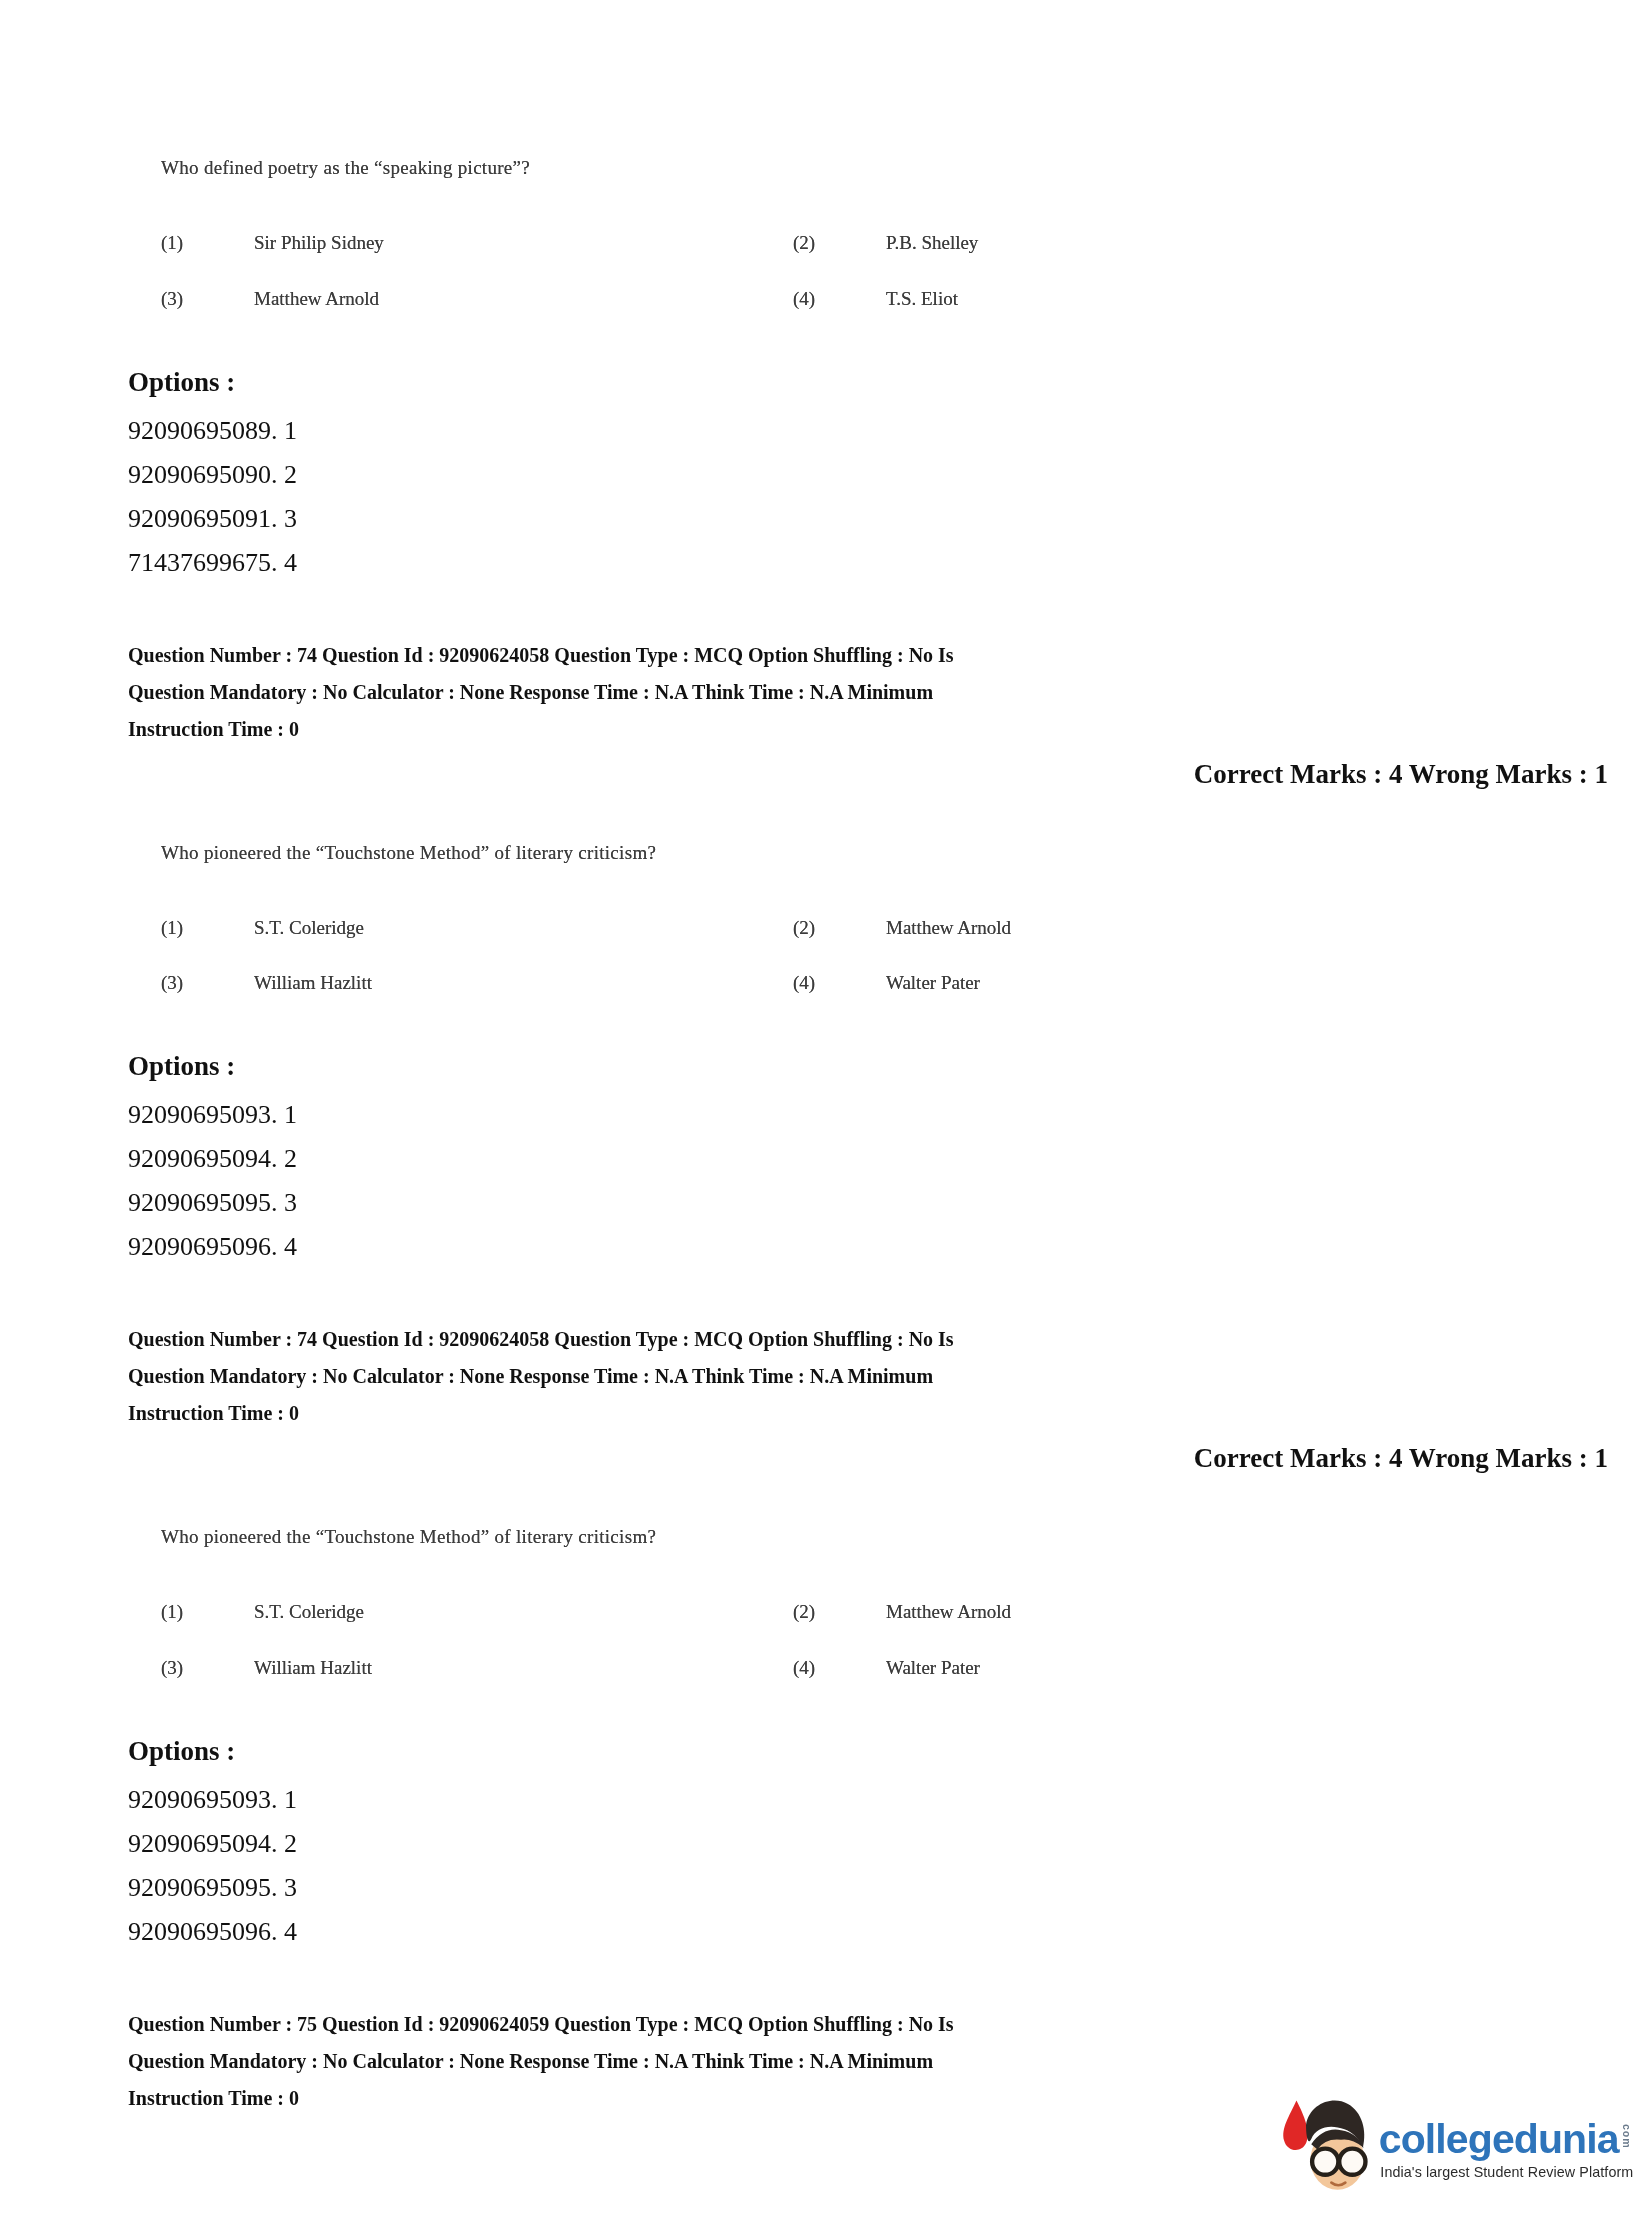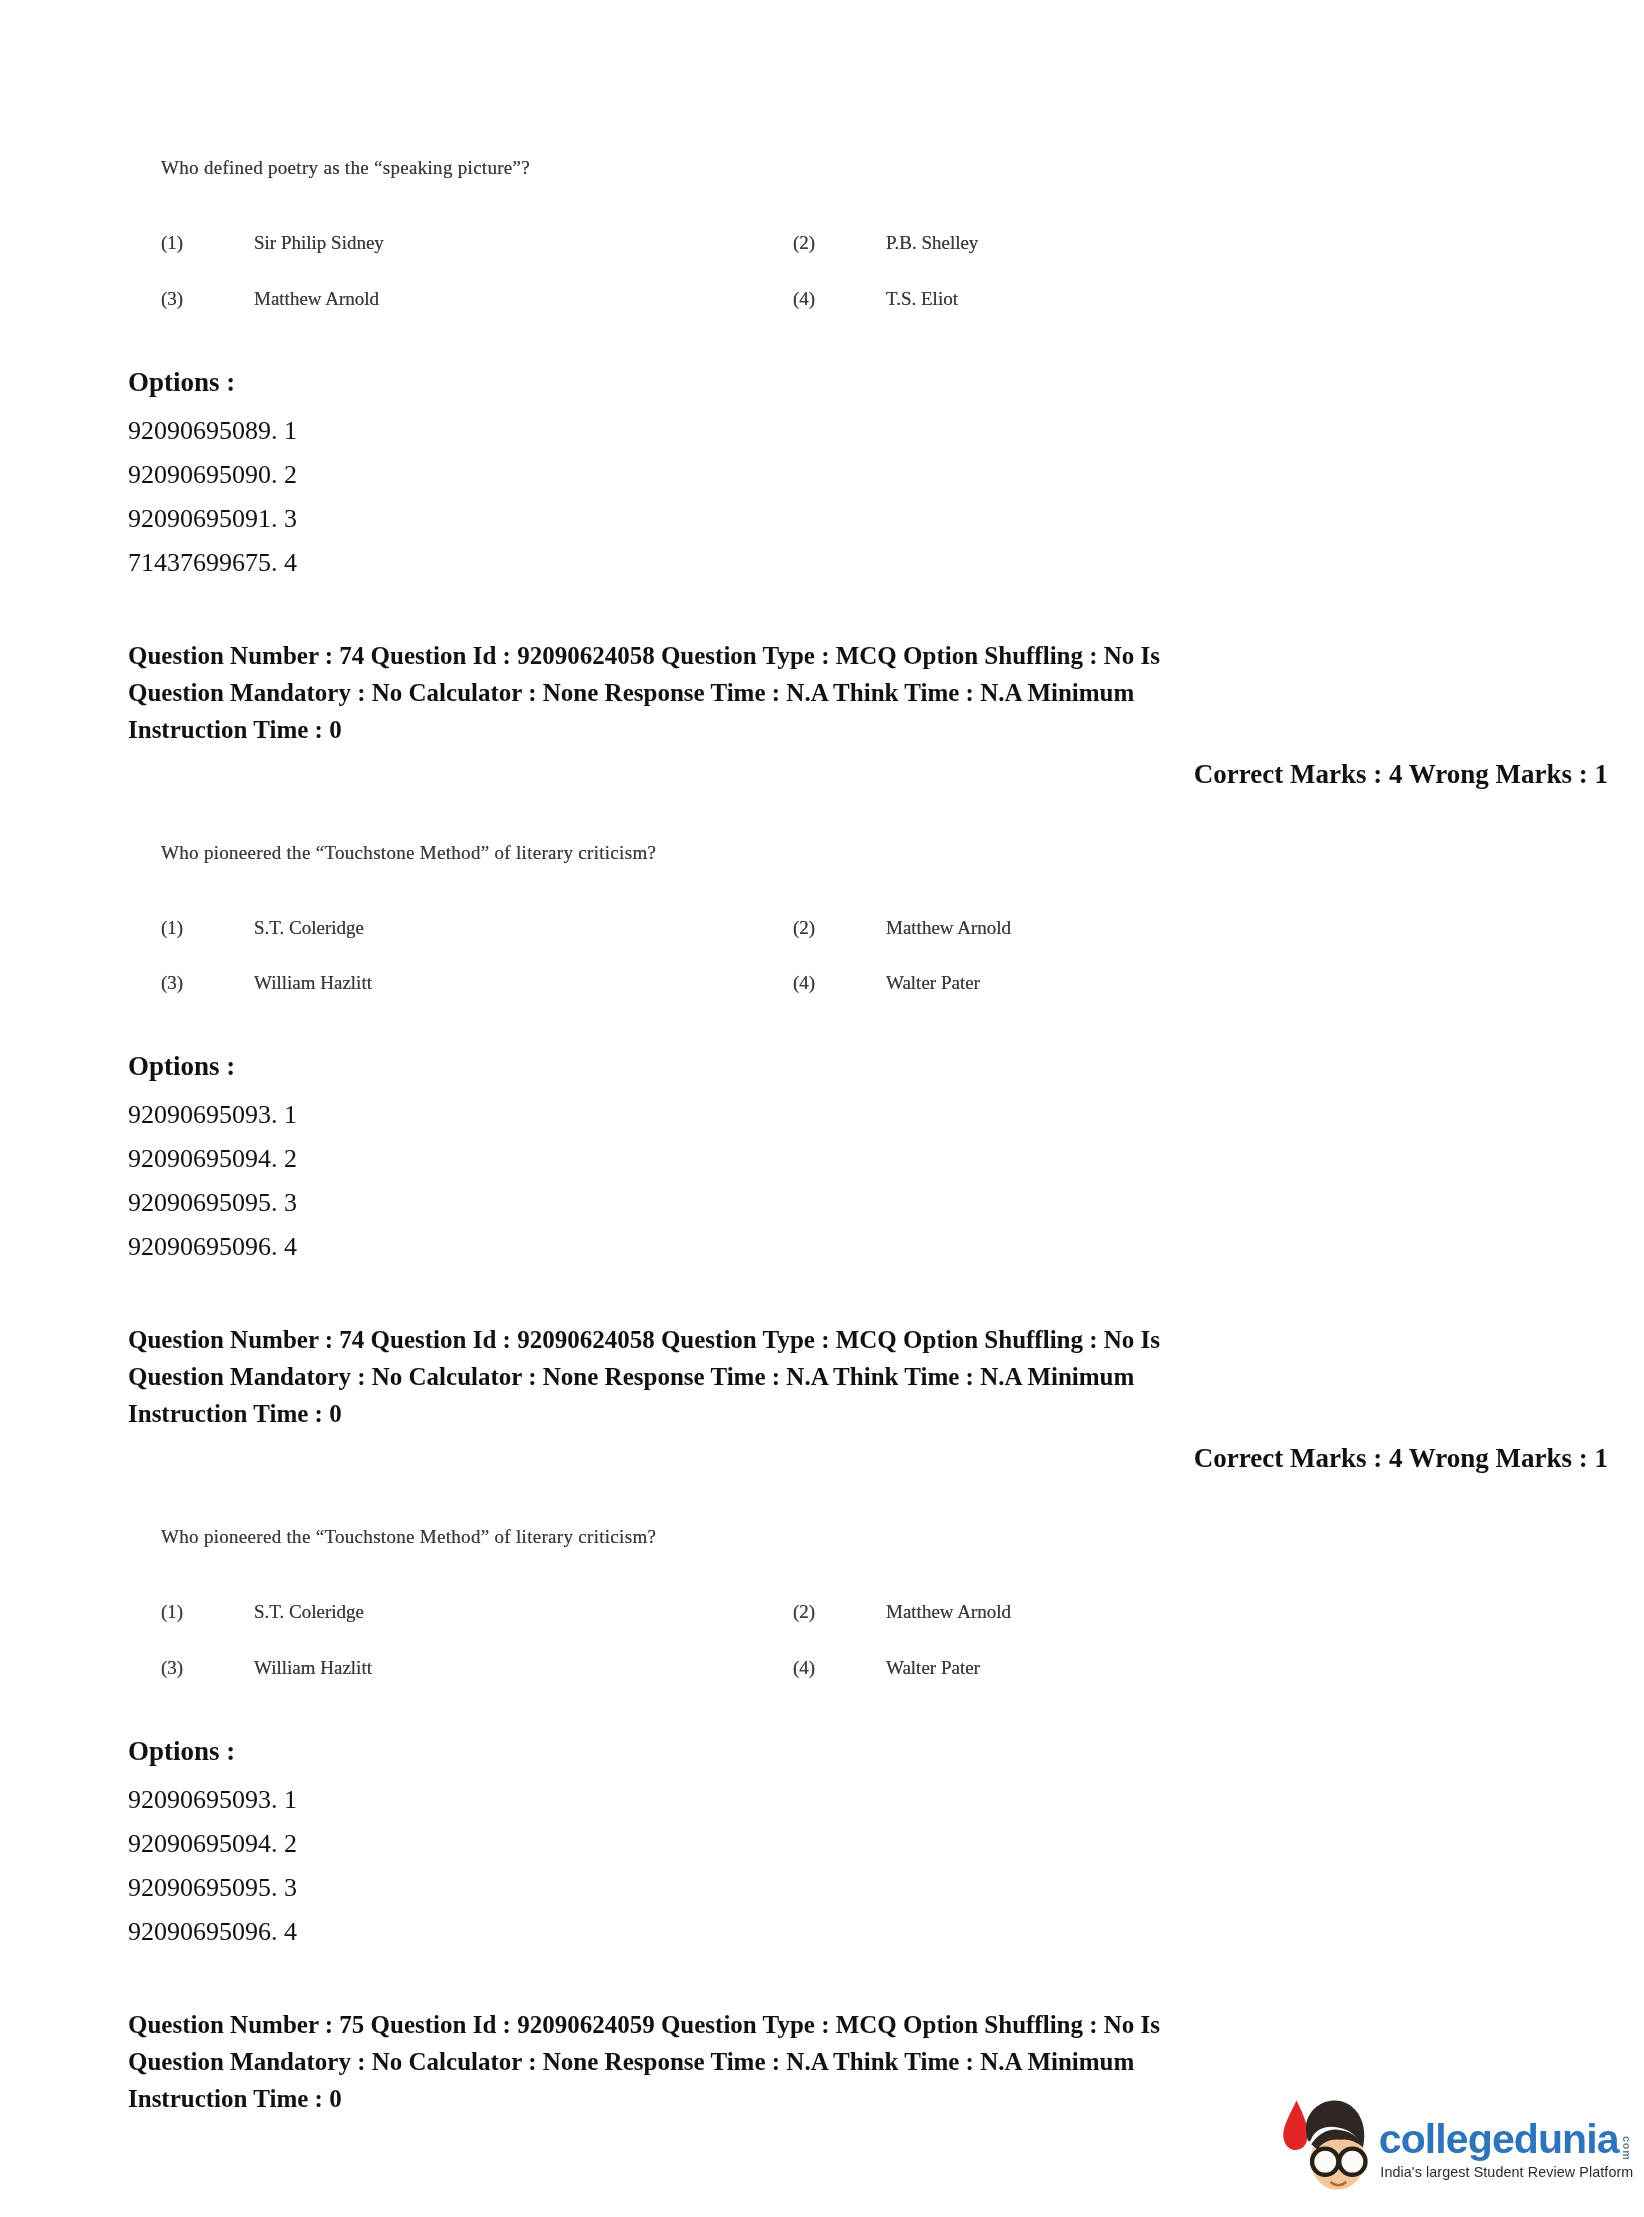--- a/index.html
+++ b/index.html
@@ -28,35 +28,35 @@
     row-gap:19.7px;
     font-size:19px; line-height:36px;
     color:#3c3c3c; text-shadow:0 0 0.5px #5a5a5a;
   }
   .choice .cnum { display:inline-block; width:93px; }
 
   
   .opt-head { margin-top:47px; font-weight:bold; font-size:27px; line-height:36px; }
   .opt-list { margin-top:9px; font-size:26px; }
   .opt-list div { line-height:44px; }
-  .meta { margin-top:52px; font-weight:bold; font-size:25px; }
+  .meta { margin-top:52px; font-weight:bold; font-size:20px; }
   .meta div { line-height:37px; white-space:nowrap; }
   .marks { font-weight:bold; font-size:27px; line-height:37px; margin-top:8px; }
   .meta + .marks { margin-top:8px;text-align:right; }
   .marks + .question, .meta ~ .question { margin-top:42px; }
 
   
   .brandmark {
     position:absolute; right:10.7px; bottom:9px;
     display:flex; align-items:center; gap:5.4px;
     font-family:"Liberation Sans", sans-serif;
   }
   .brandmark svg { display:block; }
   .brand-col { display:flex; flex-direction:column; align-items:flex-end; }
-  .brand-row { display:flex; align-items:flex-end; }
+  .brand-row { display:flex; align-items:flex-start; }
   .brand-word {
     font-size:41px; font-weight:700; letter-spacing:-0.9px;
     color:#2e74ba; line-height:43px;
   }
   .brand-tld {
     writing-mode:vertical-rl; font-size:10.7px; font-weight:700;
     color:#6b7b8c; margin-left:2.7px; margin-top:5.4px; letter-spacing:0.9px;
   }
   .brand-tagline {
     font-size:14.3px; font-weight:400; color:#2b2b2b;

